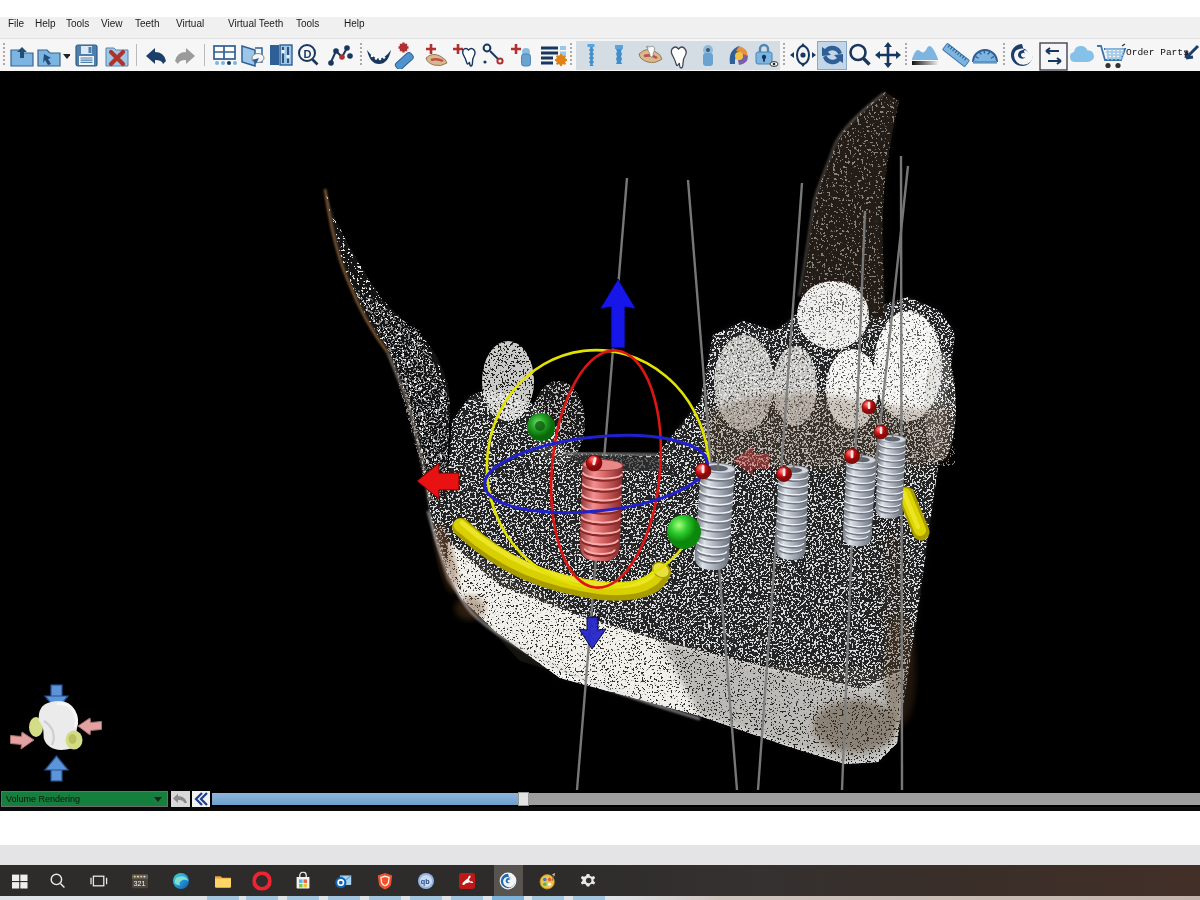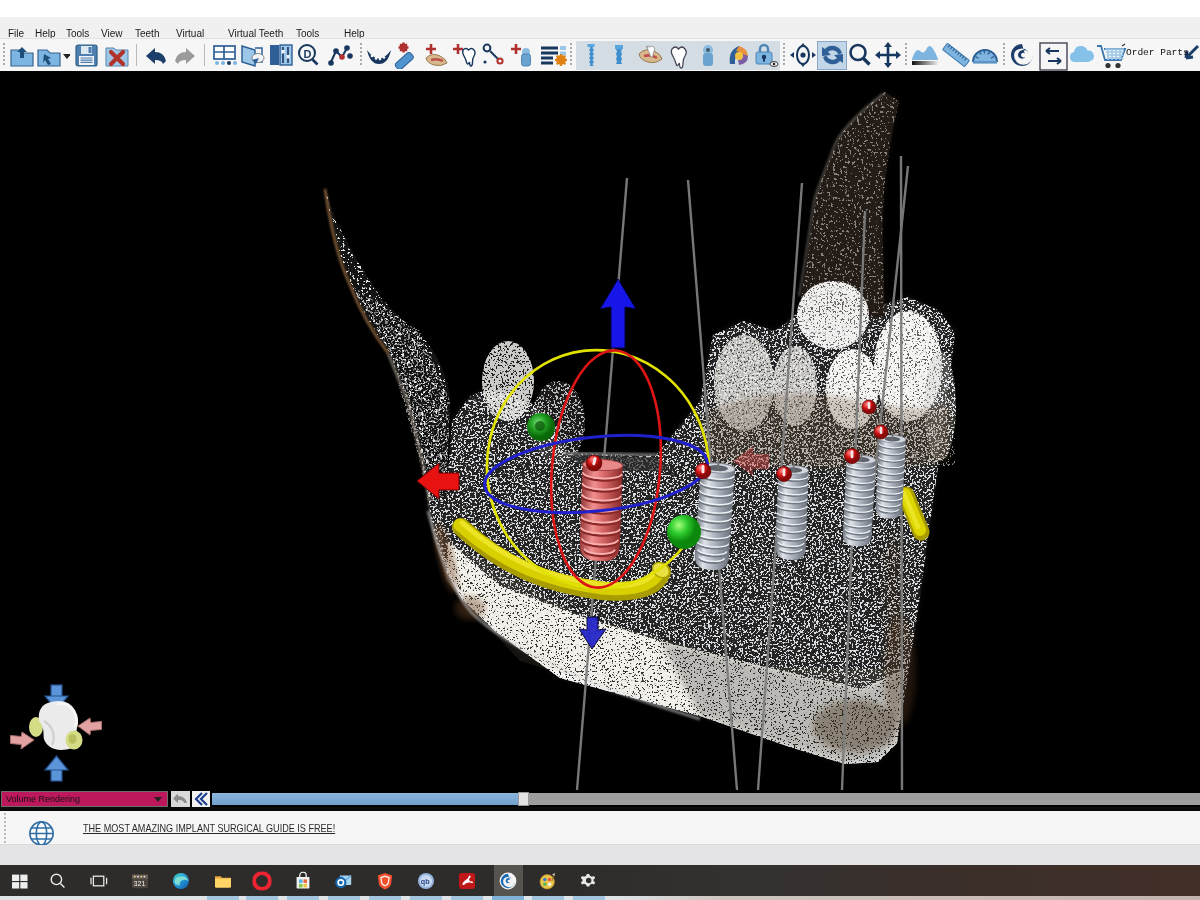--- a/index.html
+++ b/index.html
@@ -1,29 +1,29 @@
 <!DOCTYPE html>
 <html><head>
 <meta charset="utf-8">
 <style>
   html,body{margin:0;padding:0;}
   body{width:1200px;height:900px;overflow:hidden;background:#fff;
        font-family:"Liberation Sans",sans-serif;}
   #app{position:relative;width:1200px;height:900px;}
   #menubar{position:absolute;left:0;top:17px;width:1200px;height:21px;background:#f0f0f0;}
-  #menubar span{position:absolute;top:11px;font-size:10px;color:#1a1a1a;}
+  #menubar span{position:absolute;top:1px;font-size:10px;color:#1a1a1a;}
   #toolbar{position:absolute;left:0;top:38px;width:1200px;height:33px;background:#f6f6f6;border-top:1px solid #e2e2e2;}
   .ti{position:absolute;top:3px;}
   .sep{position:absolute;top:5px;width:1px;height:22px;background:#bbb;}
   .dotsep{position:absolute;top:4px;width:2px;height:24px;
      background-image:repeating-linear-gradient(#aaa 0 2px,transparent 2px 4px);}
   #viewport{position:absolute;left:0;top:71px;width:1200px;height:720px;background:#000;}
   #ctext{position:absolute;left:3px;top:4px;z-index:3;color:#b9b92f;font-size:13px;line-height:14.5px;}
   #ctrlrow{position:absolute;left:0;top:791px;width:1200px;height:16px;background:#000;}
-  #combo{position:absolute;left:1px;top:0;width:167px;height:16px;background:#be185d;border:1px solid #6e6e6e;box-sizing:border-box;}
+  #combo{position:absolute;left:1px;top:0;width:167px;height:16px;background:#15803d;border:1px solid #6e6e6e;box-sizing:border-box;}
   #combo .t{position:absolute;left:4px;top:2px;font-size:9px;color:#111;}
   #combo .arr{position:absolute;right:5px;top:5px;width:0;height:0;border-left:4.5px solid transparent;border-right:4.5px solid transparent;border-top:5.5px solid #222;}
   #undobtn{position:absolute;left:171px;top:0;width:19px;height:16px;background:#d9d9d9;}
   #chevbtn{position:absolute;left:192px;top:0;width:18px;height:16px;background:#f2f2f2;}
   #slider{position:absolute;left:212px;top:2px;width:988px;height:12px;background:#9e9e9e;}
   #sliderfill{position:absolute;left:0;top:0;width:306px;height:12px;background:linear-gradient(#8db6dd,#6f9fcc);}
   #sliderhandle{position:absolute;left:306px;top:-1px;width:11px;height:14px;background:#e3e3e3;border:1px solid #999;box-sizing:border-box;}
   #gap2{position:absolute;left:0;top:807px;width:1200px;height:4px;background:#0a0a0a;}
   #banner{position:absolute;left:0;top:811px;width:1200px;height:34px;background:#f6f6f6;border-bottom:1px solid #dcdcdc;box-sizing:border-box;}
   #banner .txt{position:absolute;left:83px;top:11px;font-size:10.5px;color:#2a2a2a;text-decoration:underline;transform:scaleX(0.865);transform-origin:0 0;white-space:nowrap;}
@@ -482,29 +482,20 @@
         </svg></div>
     <div id="chevbtn"><svg width="18" height="16">
           <path d="M10 2 L4 8 L10 14 M15 2 L9 8 L15 14" stroke="#1d3d8f" stroke-width="2.2" fill="none"></path>
         </svg></div>
     <div id="slider">
         <div id="sliderfill"></div>
         <div id="sliderhandle"></div>
       </div>
   </div>
   <div id="gap2"></div>
-  <div id="banner">
-    <div style="position:absolute;left:4px;top:2px;width:2px;height:30px;background-image:repeating-linear-gradient(#bbb 0 2px,transparent 2px 4px);"></div>
-    <svg style="position:absolute;left:28px;top:9px" width="27" height="27" viewBox="0 0 27 27">
-      <circle cx="13.5" cy="13.5" r="11.6" fill="#fdfdfd" stroke="#336fa5" stroke-width="1.7"></circle>
-      <ellipse cx="13.5" cy="13.5" rx="5.2" ry="11.6" fill="none" stroke="#2e6da4" stroke-width="1.6"></ellipse>
-      <path d="M2 13.5 h23 M3.6 8 h19.8 M3.6 19 h19.8" stroke="#2e6da4" stroke-width="1.6"></path>
-    </svg>
-    <span class="txt">THE MOST AMAZING IMPLANT SURGICAL GUIDE IS FREE!</span>
-  </div>
   <div id="gray2"></div>
   <div id="taskbar">
     <div style="position:absolute;left:494px;top:0;width:29px;height:31px;background:#57544f;"></div>
     <svg class="tbi" style="left:8px" width="24" height="24" viewBox="0 0 24 24">
       <g fill="#eee">
           <rect x="2" y="4" width="9" height="8"></rect>
           <rect x="12.4" y="4" width="9" height="8"></rect>
           <rect x="2" y="13.4" width="9" height="8"></rect>
           <rect x="12.4" y="13.4" width="9" height="8"></rect>
         </g>

